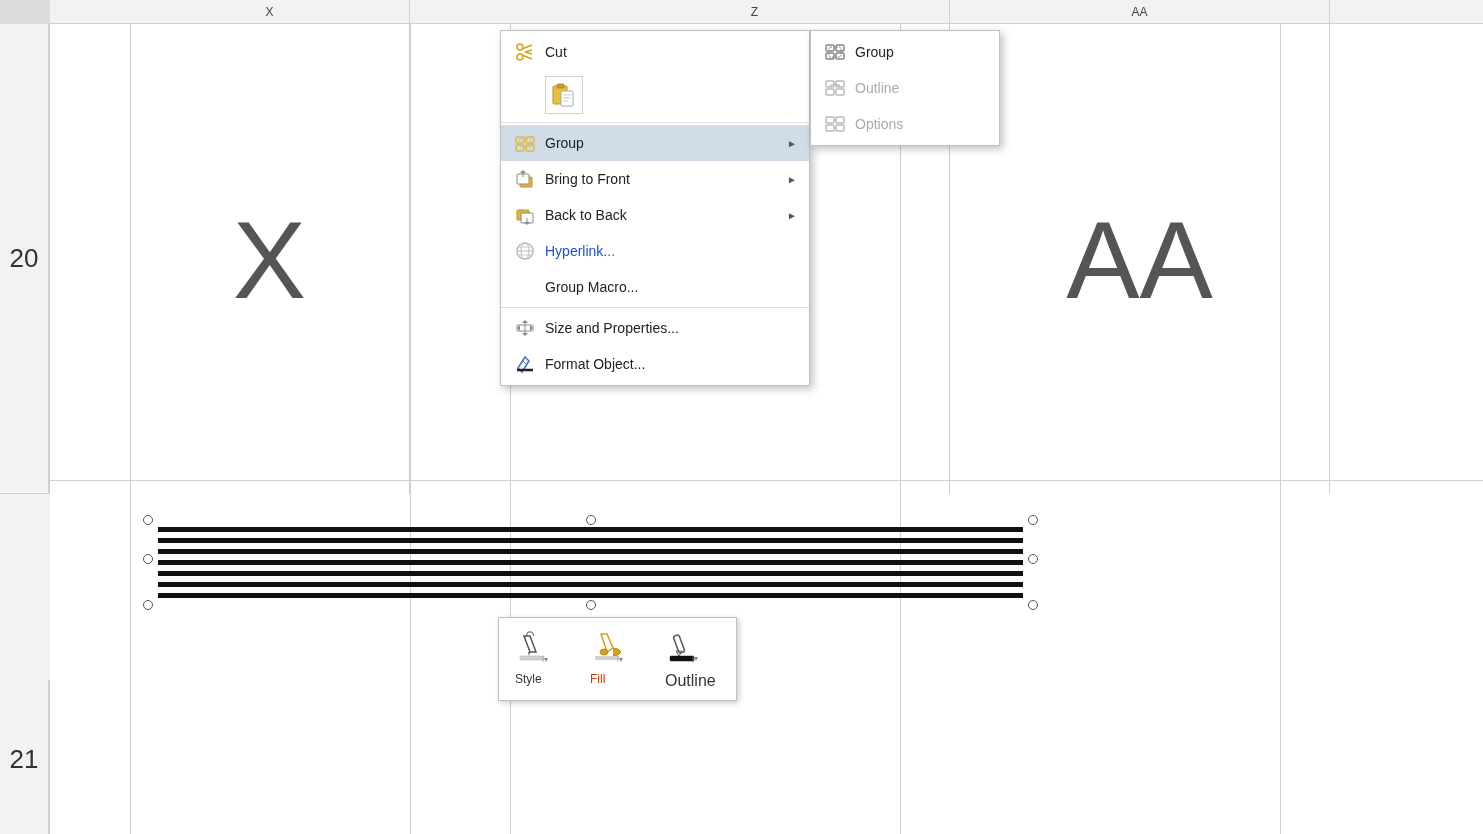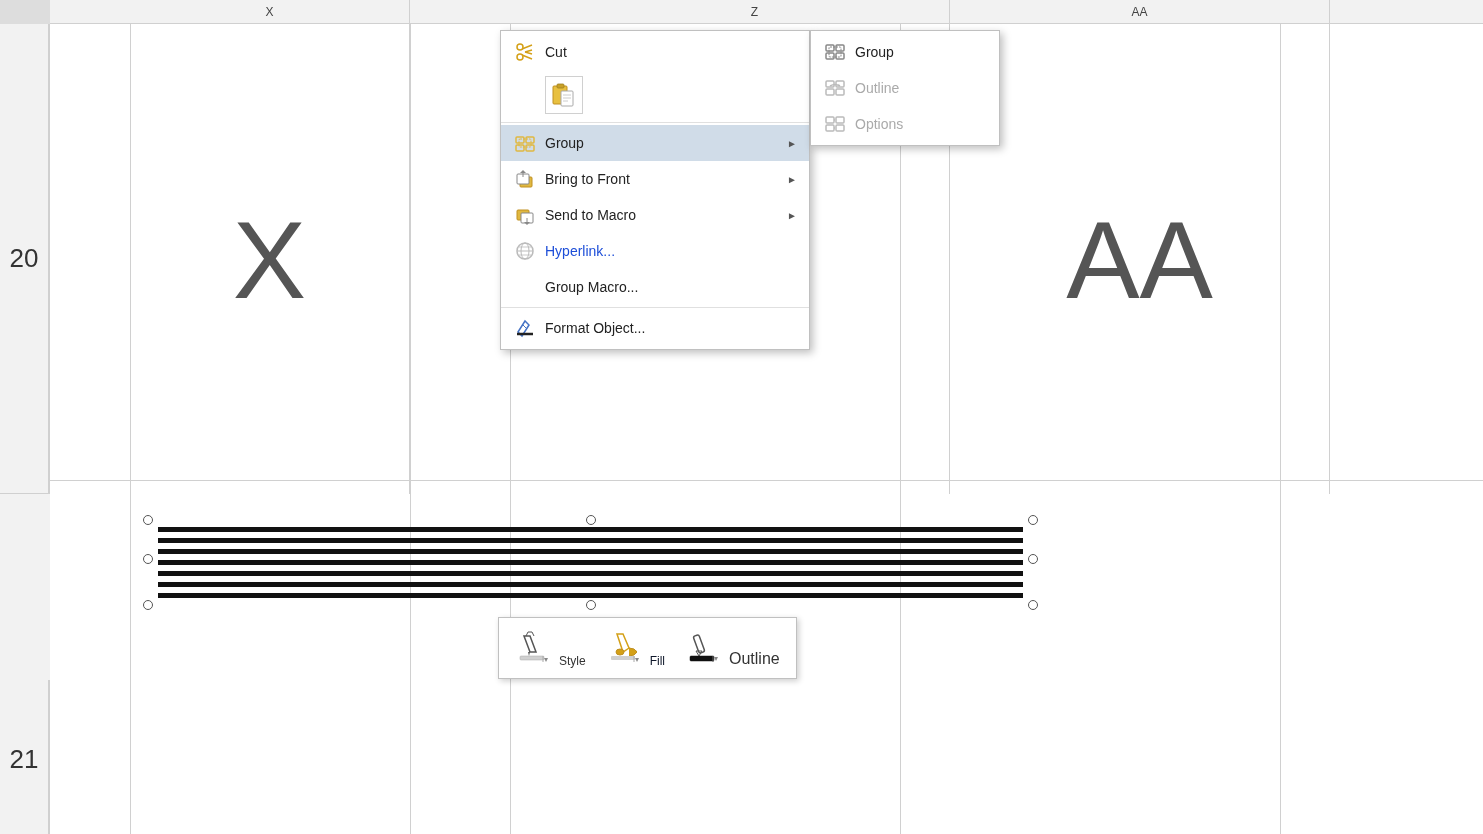--- a/index.html
+++ b/index.html
@@ -192,22 +192,22 @@
       border: 1px solid #c0c0c0;
       box-shadow: 2px 2px 6px rgba(0,0,0,0.2);
       padding: 10px 16px;
       display: flex;
       gap: 20px;
       z-index: 99;
     }
 
     .toolbar-btn {
       display: flex;
-      flex-direction: row;
-      align-items: flex-end;
+      flex-direction: column;
+      align-items: flex-start;
       gap: 4px;
       cursor: pointer;
       font-size: 12px;
       color: #333;
       min-width: 55px;
     }
 
     .toolbar-btn-icon {
       width: 40px;
       height: 40px;
@@ -358,21 +358,21 @@
 
   <div class="menu-item">
     <span class="icon">
       <svg width="20" height="20" viewBox="0 0 20 20">
         <rect x="2" y="5" width="12" height="10" rx="1" fill="#e0b840" stroke="#c09020" stroke-width="1"></rect>
         <rect x="6" y="8" width="12" height="10" rx="1" fill="white" stroke="#888" stroke-width="1"></rect>
         <line x1="12" y1="13" x2="12" y2="19" stroke="#888" stroke-width="1"></line>
         <polygon points="9,17 12,20 15,17" fill="#888"></polygon>
       </svg>
     </span>
-    <span class="label">Send to Macro</span>
+    <span class="label">Back to Back</span>
     <span class="submenu-arrow">►</span>
   </div>
 
   <div class="menu-item disabled">
     <span class="icon">
       <svg width="20" height="20" viewBox="0 0 20 20">
         <circle cx="10" cy="10" r="8" fill="none" stroke="#bbb" stroke-width="1.5"></circle>
         <ellipse cx="10" cy="10" rx="4" ry="8" fill="none" stroke="#bbb" stroke-width="1"></ellipse>
         <line x1="2" y1="10" x2="18" y2="10" stroke="#bbb" stroke-width="1"></line>
         <line x1="4" y1="6" x2="16" y2="6" stroke="#bbb" stroke-width="0.8"></line>
@@ -382,20 +382,34 @@
     <span class="label">Hyperlink...</span>
   </div>
 
   <div class="menu-item">
     <span class="icon" style="width:24px;height:24px;"></span>
     <span class="label">Group Macro...</span>
   </div>
 
   <div class="menu-separator"></div>
 
+  <div class="menu-item">
+    <span class="icon">
+      <svg width="20" height="20" viewBox="0 0 20 20">
+
+        <rect x="2" y="7" width="16" height="6" rx="1" fill="none" stroke="#888" stroke-width="1"></rect>
+        <polygon points="2,10 5,7 5,13" fill="#888"></polygon>
+        <polygon points="18,10 15,7 15,13" fill="#888"></polygon>
+        <line x1="10" y1="3" x2="10" y2="17" stroke="#888" stroke-width="1"></line>
+        <polygon points="10,2 7,5 13,5" fill="#888"></polygon>
+        <polygon points="10,18 7,15 13,15" fill="#888"></polygon>
+      </svg>
+    </span>
+    <span class="label">Size and Properties...</span>
+  </div>
 
   <div class="menu-item">
     <span class="icon">
       <svg width="20" height="20" viewBox="0 0 20 20">
 
         <path d="M3 14 L10 3 L14 7 L7 18 Z" fill="none" stroke="#4472c4" stroke-width="1.5"></path>
         <line x1="7" y1="6" x2="11" y2="10" stroke="#4472c4" stroke-width="1"></line>
         <line x1="2" y1="16" x2="18" y2="16" stroke="#222" stroke-width="2.5"></line>
       </svg>
     </span>
@@ -472,21 +486,21 @@
 
         <path d="M10,4 L16,4 L22,18 L16,22 L10,4 Z" fill="none" stroke="#d4a017" stroke-width="1.5"></path>
         <ellipse cx="13" cy="22" rx="4" ry="3" fill="#d4a017" stroke="#c09020" stroke-width="1"></ellipse>
         <path d="M22,18 Q28,18 30,22 Q28,26 22,26" fill="#d4a017" stroke="#c09020" stroke-width="1"></path>
         <rect x="4" y="26" width="24" height="4" rx="1" fill="#d0d0d0"></rect>
 
         <polygon points="28,28 32,28 30,32" fill="#888"></polygon>
         <line x1="27" y1="26" x2="27" y2="32" stroke="#aaa" stroke-width="1"></line>
       </svg>
     </div>
-    <span style="font-size:12px;color:#0f172a;">Fill</span>
+    <span style="font-size:12px;color:#c2410c;">Fill</span>
   </div>
 
   <div class="toolbar-btn">
     <div class="toolbar-btn-icon">
       <svg width="38" height="36" viewBox="0 0 38 36">
 
         <rect x="10" y="5" width="6" height="18" rx="2" fill="none" stroke="#555" stroke-width="1.5" transform="rotate(-20 13 14)"></rect>
         <polygon points="10,21 13,26 16,21" fill="none" stroke="#555" stroke-width="1"></polygon>
 
         <rect x="4" y="26" width="24" height="5" rx="1" fill="#111" stroke="#111" stroke-width="0.5"></rect>

